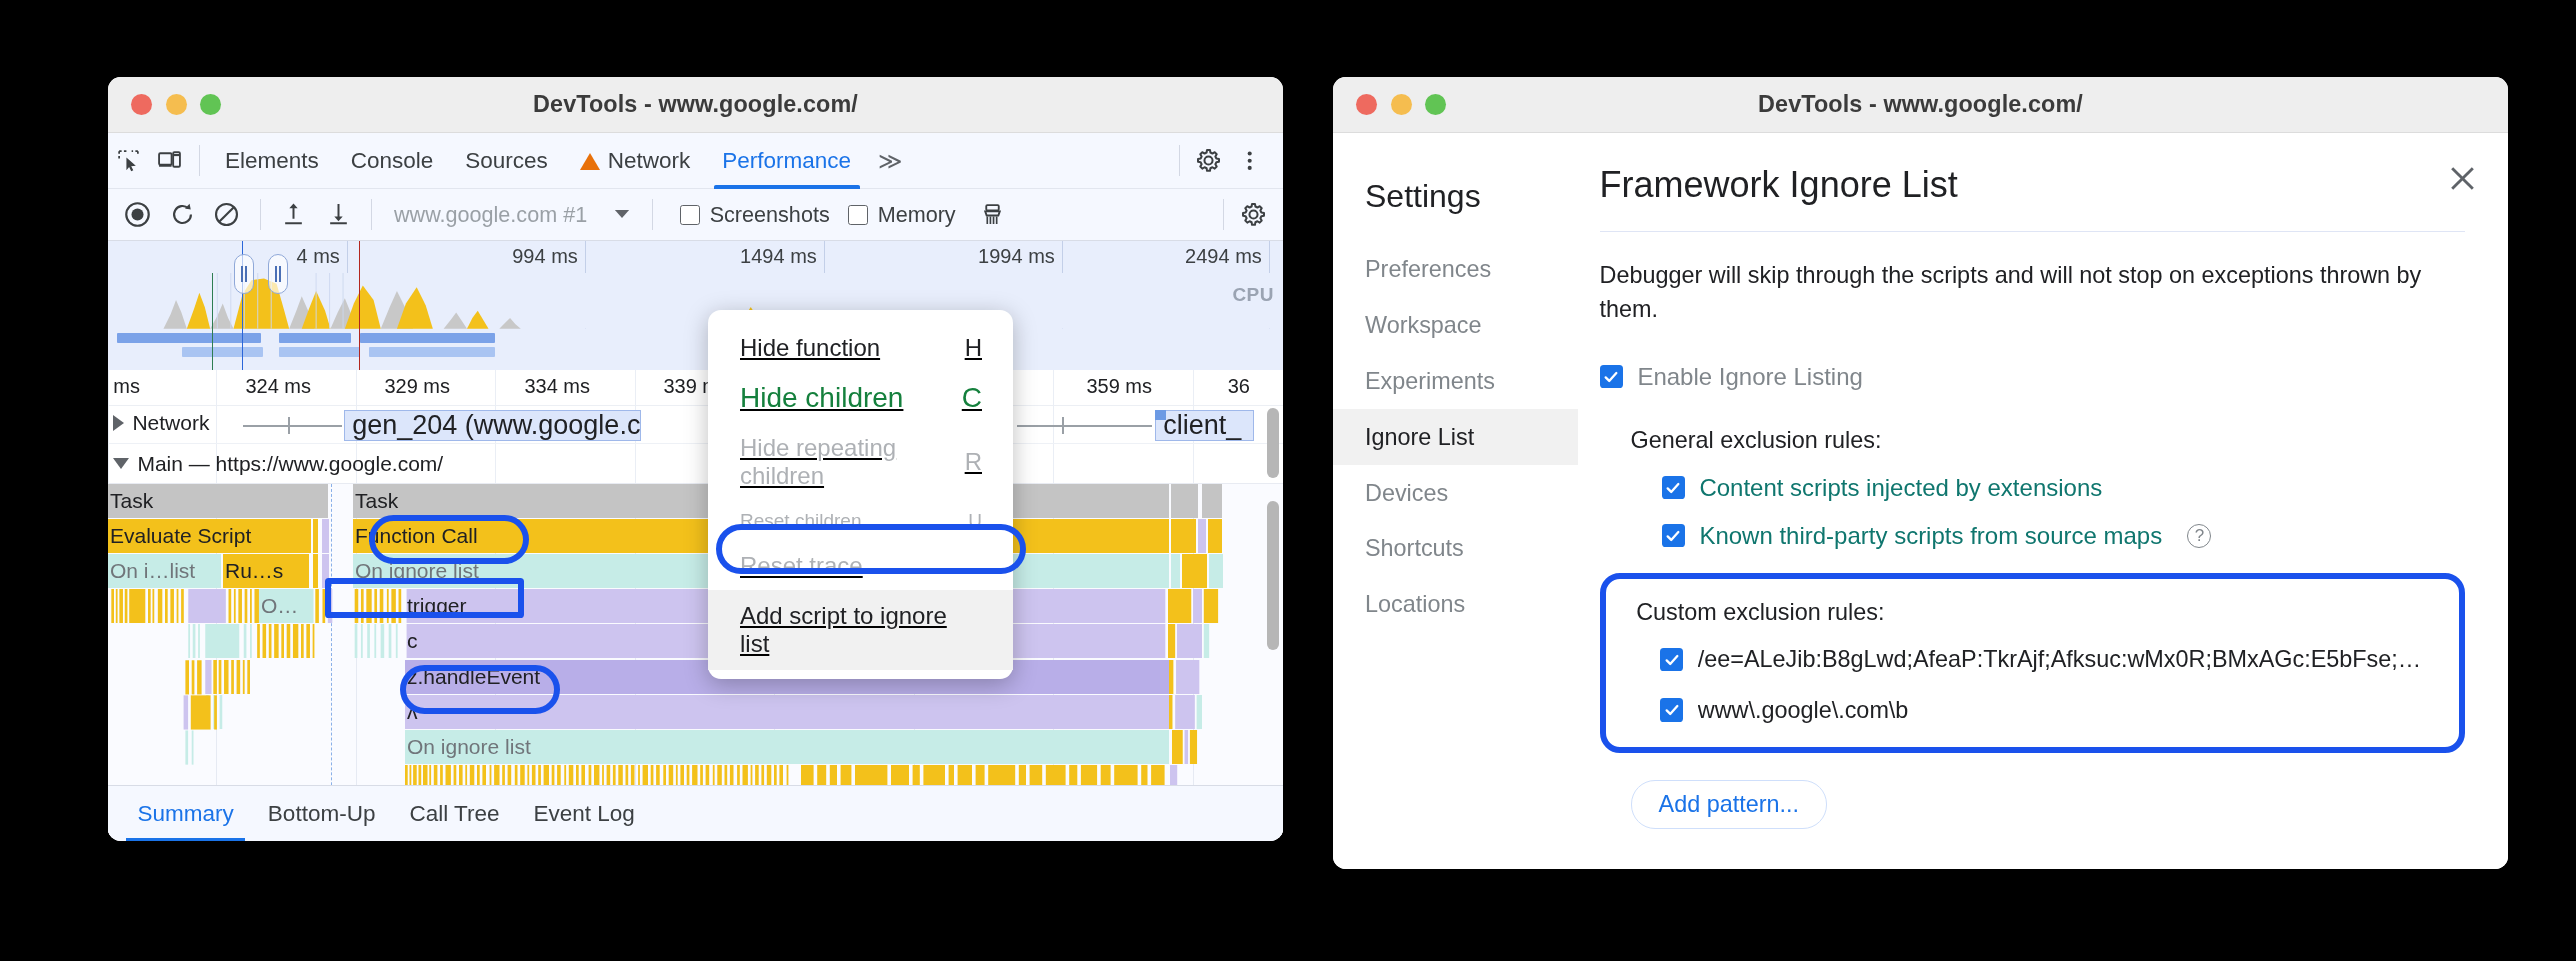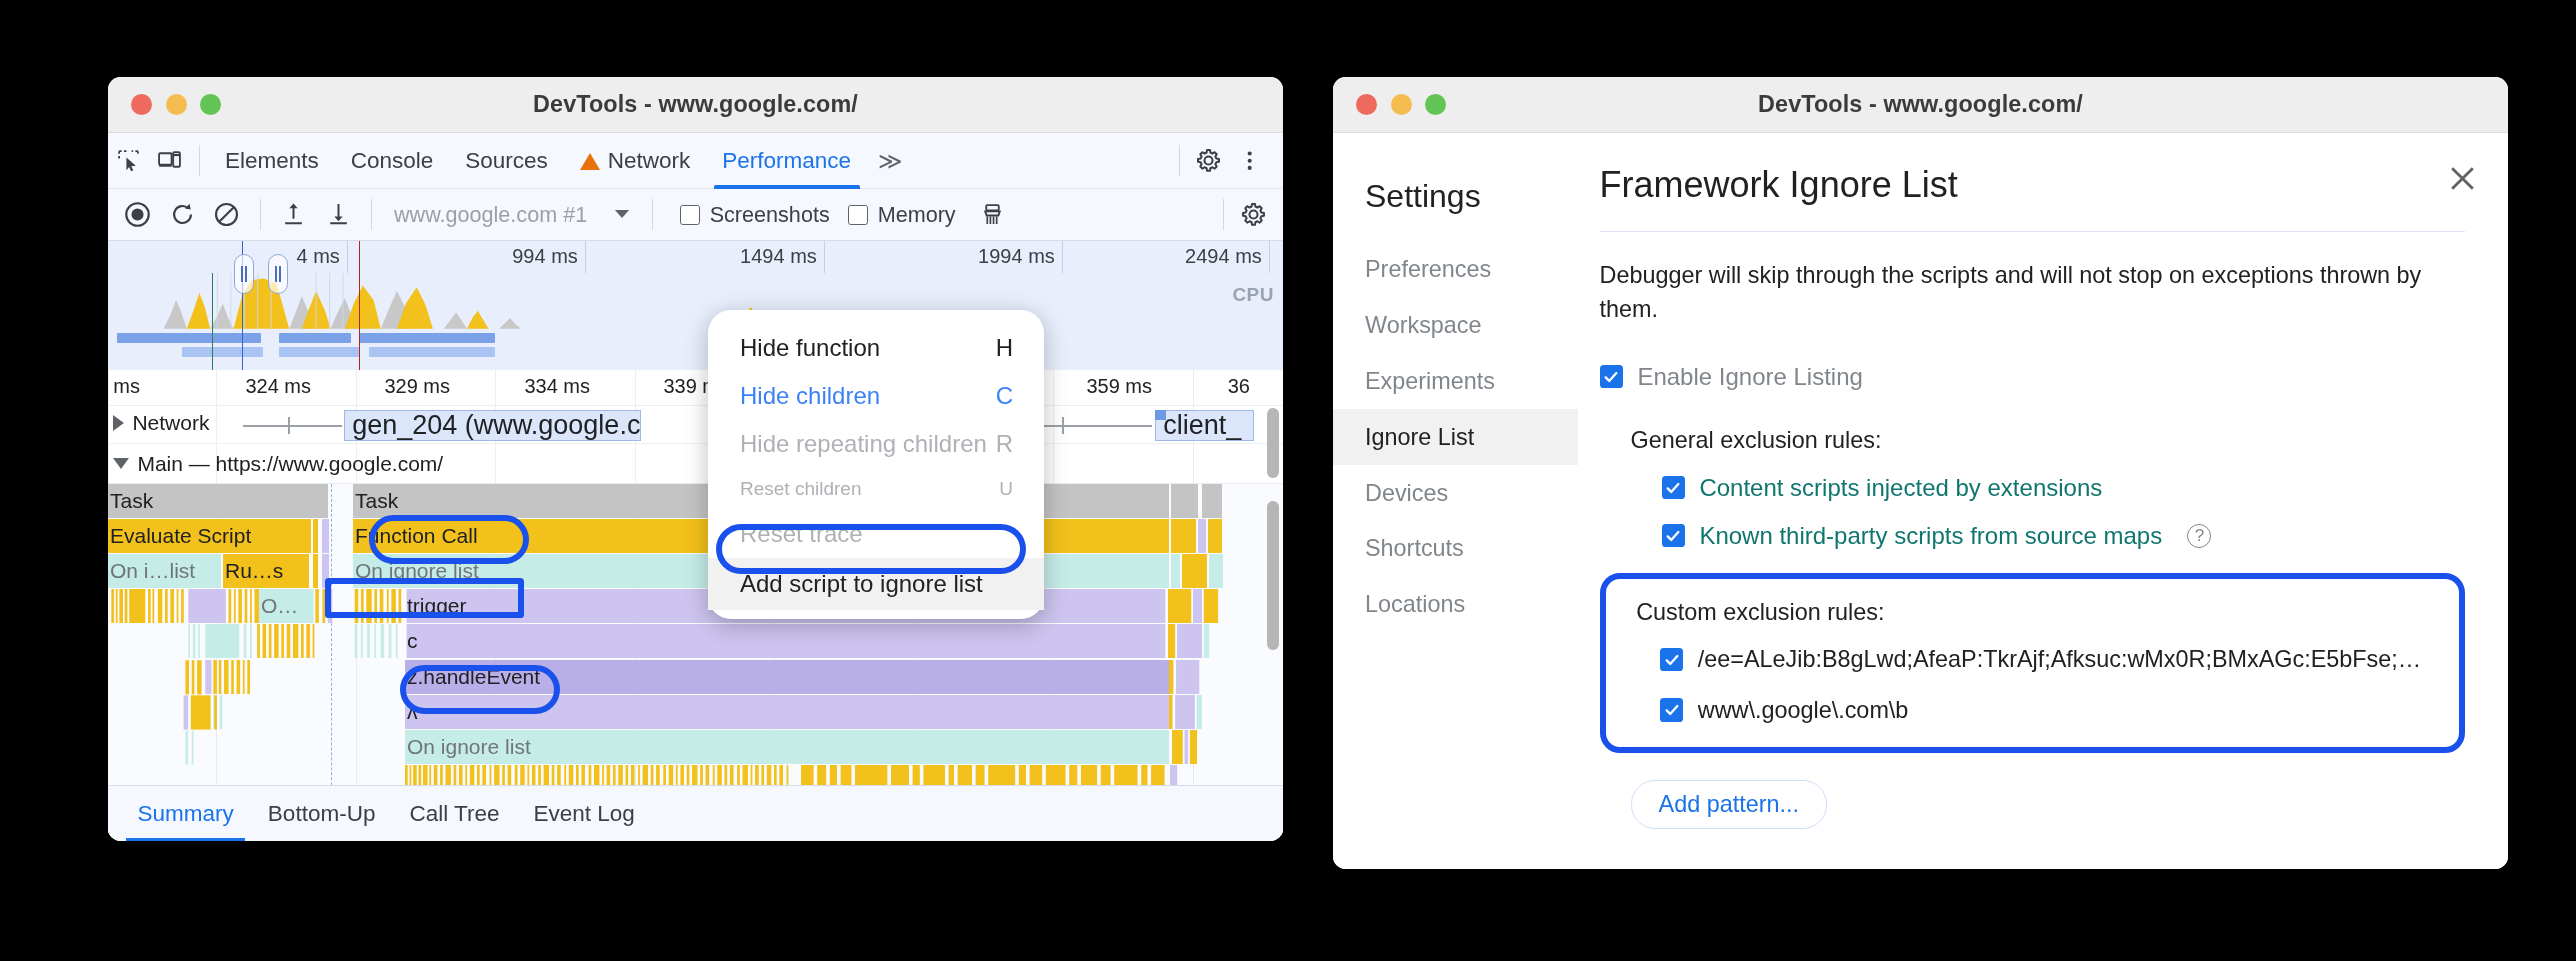--- a/index.html
+++ b/index.html
@@ -767,27 +767,27 @@
           <span>Bottom-Up</span>
         </div>
       <div class="bt-tab">
           <span>Call Tree</span>
         </div>
       <div class="bt-tab">
           <span>Event Log</span>
         </div>
     </div>
 
-    <div style="position:absolute; left:600px; top:233px; width:336px; background:#fff;
-                border-radius:23px; box-shadow:0 5.4px 23.4px rgba(0,0,0,.26); padding:14.4px 0 9px 0; z-index:40;">
+    <div style="position:absolute; left:600px; top:233px; width:305px; background:#fff;
+                border-radius:13px; box-shadow:0 5.4px 23.4px rgba(0,0,0,.26); padding:14.4px 0 9px 0; z-index:40;text-decoration:underline;">
       <div style="display:flex;align-items:center;justify-content:space-between;padding:10px 31px 10px 32px;font-size:24px;color:#202124">
         <span>Hide function</span>
         <span>H</span>
       </div>
-      <div style="display:flex;align-items:flex-end;justify-content:space-between;padding:10px 31px 10px 32px;font-size:24px;color:#3b82f6">
+      <div style="display:flex;align-items:flex-end;justify-content:space-between;padding:10px 31px 10px 32px;font-size:28px;color:#15803d">
         <span>Hide children</span>
         <span>C</span>
       </div>
       <div style="display:flex;align-items:center;justify-content:space-between;padding:10px 31px 10px 32px;font-size:24px;color:#aeb1b5">
         <span>Hide repeating children</span>
         <span>R</span>
       </div>
       <div style="display:flex;align-items:center;justify-content:space-between;padding:10px 31px 10px 32px;font-size:19px;color:#aeb1b5">
         <span>Reset children</span>
         <span>U</span>

